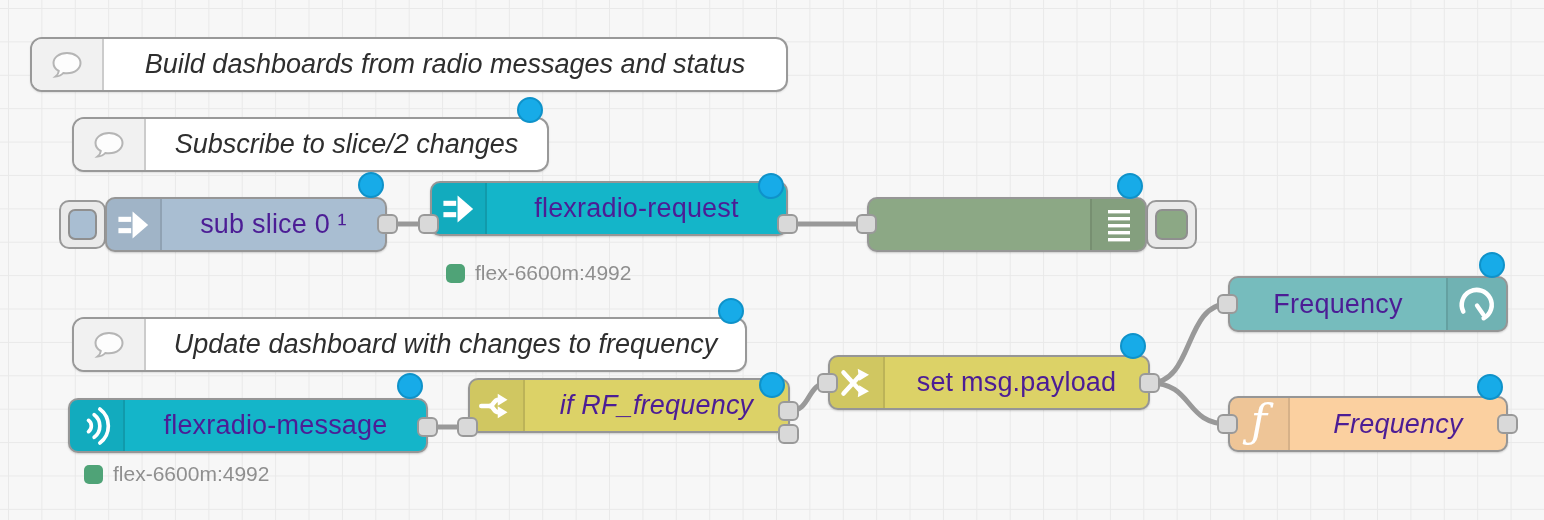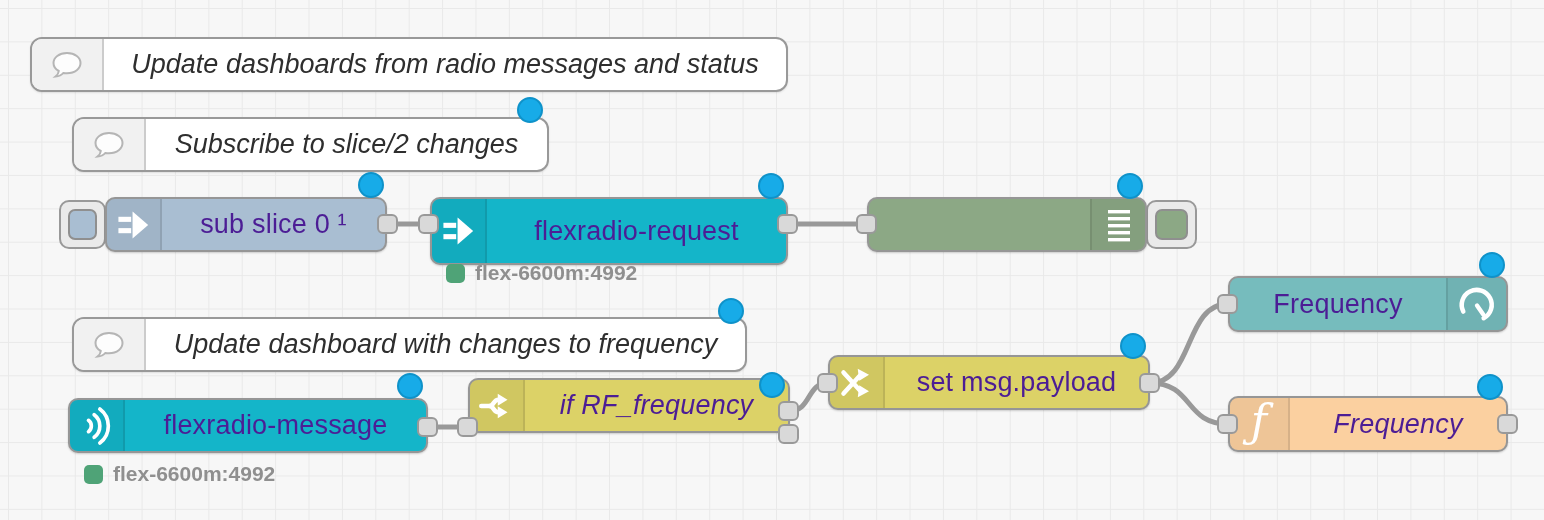--- a/index.html
+++ b/index.html
@@ -69,21 +69,21 @@
     border-right:2px solid #ccc; border-radius:10px 0 0 10px;
     display:flex; align-items:center; justify-content:center;
   }
   .comment .c-label {
     flex:1; text-align:center; font-style:italic; font-size:27px; color:#2e2e2e;
     white-space:nowrap;
   }
 
   .status { position:absolute; z-index:3; display:flex; align-items:center; }
   .status-dot { width:19px; height:19px; border-radius:5px; background:#4fa377; }
-  .status-text { margin-left:10px; font-size:21px; color:#8f8f8f; white-space:nowrap;font-weight:bold; }
+  .status-text { margin-left:10px; font-size:21px; color:#8f8f8f; white-space:nowrap; }
 
   .fn-glyph { font-family:"DejaVu Serif", serif; font-style:italic; font-size:44px; color:#fff; line-height:1; padding-bottom:6px; }
 </style>
 </head>
 <body>
 
 <div id="canvas">
 
   <svg id="wire-layer">
     <path class="wire" d="M388 224 H429"></path>
@@ -93,21 +93,21 @@
     <path class="wire" d="M1150 383 C1194 383 1184 304 1228 304"></path>
     <path class="wire" d="M1150 383 C1194 383 1184 424 1228 424"></path>
   </svg>
 
   <div class="comment" style="left:30px; top:37px; width:758px; height:55px;">
     <div class="c-icon">
       <svg width="34" height="30" viewBox="0 0 34 30">
         <path d="M17 3 C9 3 3.5 7.5 3.5 13 C3.5 16.4 5.6 19.3 8.8 21 C8.6 23 7.5 25 5.5 26.6 C9 26.4 11.7 25 13.3 23 C14.5 23.2 15.7 23.3 17 23.3 C25 23.3 30.5 18.7 30.5 13 C30.5 7.5 25 3 17 3 Z" fill="#fdfdfd" stroke="#b5b5b5" stroke-width="2"></path>
       </svg>
     </div>
-    <div class="c-label">Update dashboards from radio messages and status</div>
+    <div class="c-label">Build dashboards from radio messages and status</div>
   </div>
 
   <div class="comment" style="left:72px; top:117px; width:477px; height:55px;">
     <div class="c-icon">
       <svg width="34" height="30" viewBox="0 0 34 30">
         <path d="M17 3 C9 3 3.5 7.5 3.5 13 C3.5 16.4 5.6 19.3 8.8 21 C8.6 23 7.5 25 5.5 26.6 C9 26.4 11.7 25 13.3 23 C14.5 23.2 15.7 23.3 17 23.3 C25 23.3 30.5 18.7 30.5 13 C30.5 7.5 25 3 17 3 Z" fill="#fdfdfd" stroke="#b5b5b5" stroke-width="2"></path>
       </svg>
     </div>
     <div class="c-label">Subscribe to slice/2 changes</div>
   </div>
@@ -133,21 +133,21 @@
         <rect x="1" y="6.2" width="9" height="3.6" fill="#fff"></rect>
         <rect x="1" y="14.2" width="9" height="3.6" fill="#fff"></rect>
         <path d="M11 2.5 L22 12 L11 21.5 Z" fill="#fff"></path>
       </svg>
     </div>
     <div class="node-label" style="padding-left:55px;">sub slice 0 ¹</div>
   </div>
   <div class="port" style="left:377px; top:214px;"></div>
   <div class="changed-dot" style="left:358px; top:172px;"></div>
 
-  <div class="node" style="left:430px; top:197px; width:358px; height:68px; background:#14b5c9;">
+  <div class="node" style="left:430px; top:181px; width:358px; height:55px; background:#14b5c9;">
     <div class="icon-section icon-left">
       <svg width="36" height="34" viewBox="0 0 24 24">
         <rect x="1" y="6.2" width="9" height="3.6" fill="#fff"></rect>
         <rect x="1" y="14.2" width="9" height="3.6" fill="#fff"></rect>
         <path d="M11 2.5 L22 12 L11 21.5 Z" fill="#fff"></path>
       </svg>
     </div>
     <div class="node-label" style="padding-left:55px;">flexradio-request</div>
   </div>
   <div class="port" style="left:418px; top:214px;"></div>

